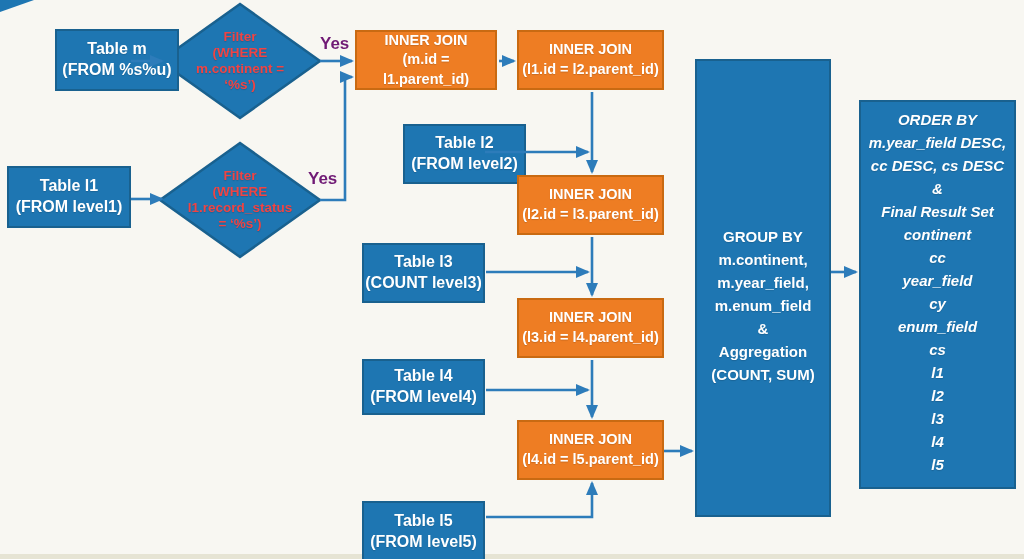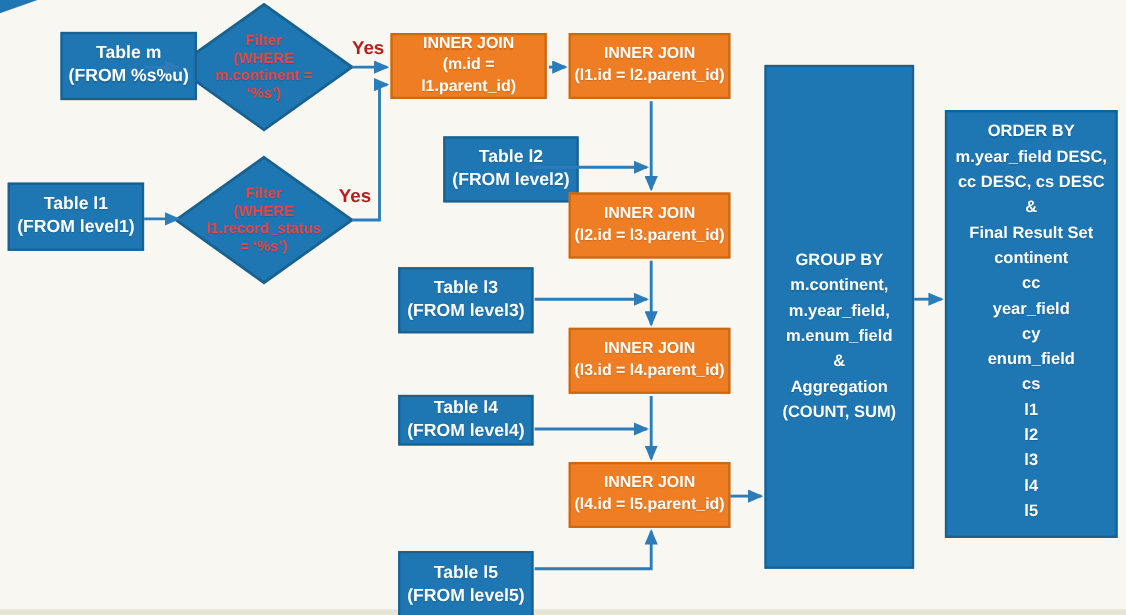--- a/index.html
+++ b/index.html
@@ -12,33 +12,33 @@
         text-shadow:0 1px 1px rgba(0,0,0,0.15);}
   .blue{background:#1e76b2;border:2px solid #19618f;}
   .orange{background:#ee7d23;border:2px solid #c96a12;}
   .tbl{font-size:16px;line-height:1.3;}
   .join{font-size:14.5px;line-height:1.35;padding:2px;}
   .diamond-label{position:absolute;display:flex;align-items:center;justify-content:center;text-align:center;
         color:#ef4444;font-weight:bold;white-space:pre-line;font-size:13.5px;line-height:1.2;z-index:1;
         text-shadow:0 1px 1px rgba(0,0,0,0.15);}
   .bigbox{font-size:15px;line-height:23px;}
   .groupby{padding-top:34px;}
-  .orderby{align-items:flex-start;padding-top:6px;}
-  .yes{position:absolute;color:#b91c1c;font-weight:700;font-size:17px;z-index:1;}
+  .orderby{align-items:flex-start;padding-top:6px;font-style:italic;}
+  .yes{position:absolute;color:#701a75;font-weight:700;font-size:17px;z-index:1;}
   
   .n-table-m {left:7px;  top:29px;  width:124px;height:62px;margin-left:48px;}
   .n-table-l1{left:7px;  top:166px; width:124px;height:62px;}
   .n-join1{left:355px;top:30px; width:142px;height:60px;}
   .n-join2{left:517px;top:30px; width:147px;height:60px;}
   .n-join3{left:517px;top:175px;width:147px;height:60px;}
   .n-join4{left:517px;top:298px;width:147px;height:60px;}
   .n-join5{left:517px;top:420px;width:147px;height:60px;}
   .n-table-l2{left:362px;top:124px;width:123px;height:60px;margin-left:41px;}
   .n-table-l3{left:362px;top:243px;width:123px;height:60px;}
-  .n-table-l4{left:362px;top:359px;width:123px;height:46px;}
+  .n-table-l4{left:362px;top:359px;width:123px;height:56px;}
   .n-table-l5{left:362px;top:487px;width:123px;height:61px;margin-top:14px;}
   .n-groupby{left:695px;top:31px; width:136px;height:458px;margin-top:28px;}
   .n-orderby{left:859px;top:100px;width:157px;height:389px;}
   .d1-label{left:168px;top:24px; width:144px;height:74px;}
   .d2-label{left:168px;top:163px;width:144px;height:74px;}
   .yes1{left:320px;top:34px;}
   .yes2{left:308px;top:169px;}
 </style>
 </head>
 <body>
@@ -107,21 +107,21 @@
   <div class="node blue tbl n-table-l2">
     <span>Table l2
 (FROM level2)</span>
   </div>
   <div class="node orange join n-join3">
     <span>INNER JOIN
 (l2.id = l3.parent_id)</span>
   </div>
   <div class="node blue tbl n-table-l3">
     <span>Table l3
-(FROM level3)</span>
+(COUNT level3)</span>
   </div>
   <div class="node orange join n-join4">
     <span>INNER JOIN
 (l3.id = l4.parent_id)</span>
   </div>
   <div class="node blue tbl n-table-l4">
     <span>Table l4
 (FROM level4)</span>
   </div>
   <div class="node orange join n-join5">

